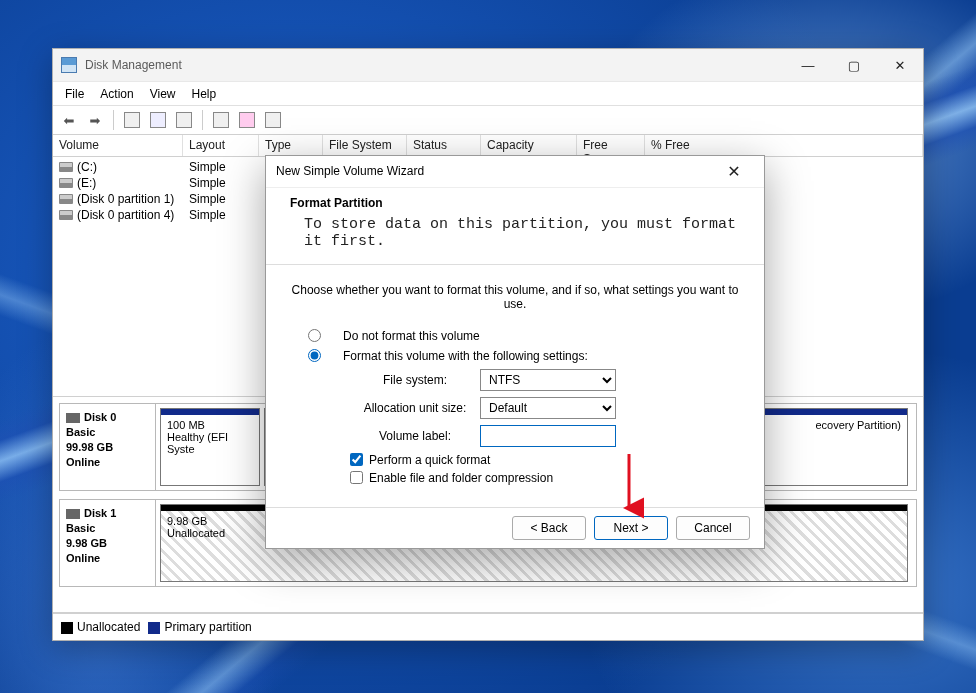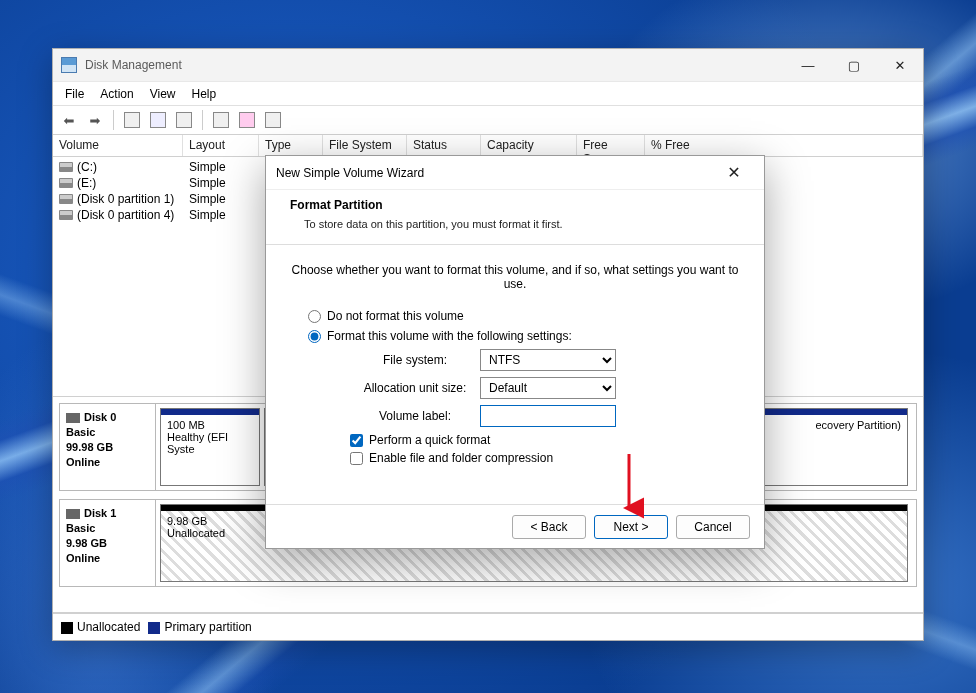--- a/index.html
+++ b/index.html
@@ -69,24 +69,24 @@
 
 .dialog {
   position: absolute; left: 265px; top: 155px; width: 500px; height: 394px;
   background: #fff; border: 1px solid #999; box-shadow: 0 12px 40px rgba(0,0,0,0.35);
   display: flex; flex-direction: column;
 }
 .dlg-title { height: 34px; display: flex; align-items: center; padding: 0 10px; font-size: 12px; border-bottom:1px solid #eee;}
 .dlg-close { margin-left: auto; width: 40px; text-align: center; font-size: 16px; color:#222;}
 .dlg-head { padding: 8px 24px 14px 24px; border-bottom: 1px solid #ddd; }
 .dlg-head h3 { font-size: 12px; font-weight: bold; color:#000;}
-.dlg-head p { font-size: 11px; color:#222; margin-left: 14px; margin-top: 6px;}
+.dlg-head p { font-size: 15px; color:#222; margin-left: 14px; margin-top: 6px; font-family: Liberation Mono, monospace;}
 .dlg-body { flex:1; padding: 18px 24px; font-size: 12px; }
 .dlg-body .intro { text-align: center; margin-bottom: 18px; }
-.radio-row { display:flex; align-items:center; margin: 6px 0 6px 18px; gap:6px;}
+.radio-row { display:flex; align-items:center; margin: 6px 0 6px 18px; gap:22px;}
 input[type=radio]{ width:13px; height:13px; accent-color:#0067c0;}
 input[type=checkbox]{ width:13px; height:13px; accent-color:#0067c0;}
 .form-row { display:flex; align-items:center; margin:6px 0 6px 60px; }
 .form-row label { width:130px;text-align:center; }
 .form-row select, .form-row input[type=text] { width:136px; height:22px; font-size:12px; border:1px solid #888; padding:1px 4px; background:#fff;}
 .form-row input[type=text]{ border:1px solid #0067c0;}
 .check-row { display:flex; align-items:center; margin:4px 0 4px 60px; gap:6px;}
 .dlg-buttons { height:44px; border-top:1px solid #ddd; display:flex; justify-content:flex-end; align-items:center; padding:0 14px; gap:8px;}
 .btn { min-width:74px; height:24px; font-size:12px; border:1px solid #aaa; background:#fdfdfd; border-radius:3px;}
 .btn.primary { border:1px solid #0067c0; color:#000;}

